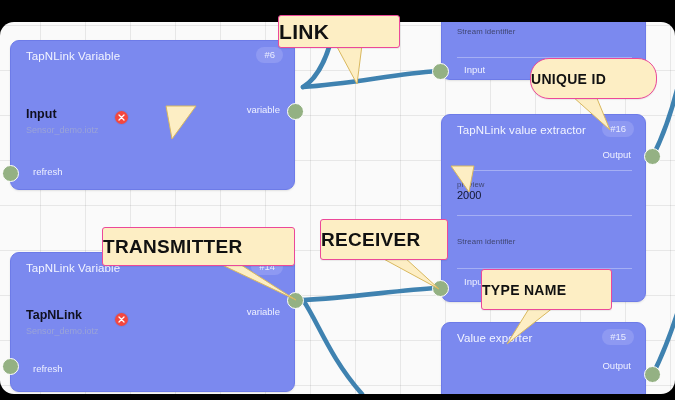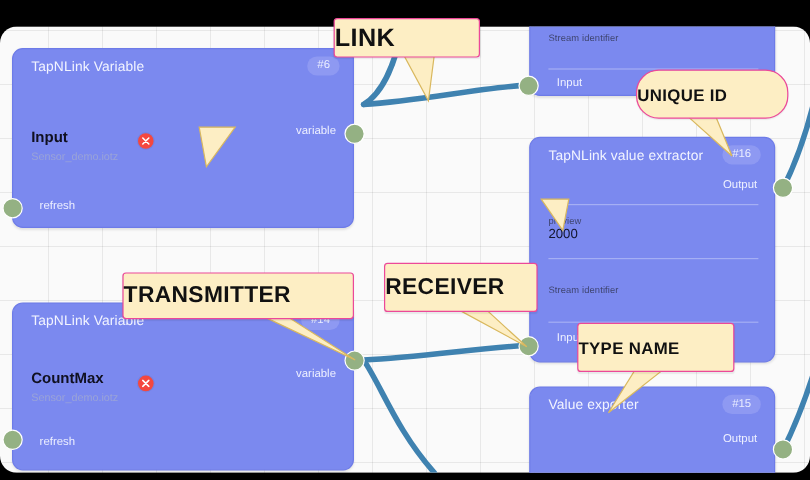--- a/index.html
+++ b/index.html
@@ -127,21 +127,21 @@
       <div class="var-file" style="left:15px;top:84px;">Sensor_demo.iotz</div>
       <div class="port-label" style="left:22px;top:125px;">refresh</div>
       <div class="port-label" style="right:14px;top:63px;">variable</div>
     </div>
     <div class="port" style="left:2px;top:143px;"></div>
     <div class="port" style="left:287px;top:81px;"></div>
 
     <div class="node" id="node-countmax" style="left:10px;top:230px;width:285px;height:140px;">
       <div class="node-title">TapNLink Variable</div>
       <div class="badge">#14</div>
-      <div class="var-name" style="left:15px;top:55px;">CountMax</div>
+      <div class="var-name" style="left:15px;top:55px;">TapNLink</div>
       <div class="del-btn" style="left:104px;top:60px;">
         <svg width="7" height="7" viewBox="0 0 7 7">
           <path d="M1 1 L6 6 M6 1 L1 6" stroke="#ffffff" stroke-width="1.3" stroke-linecap="round"></path>
         </svg>
       </div>
       <div class="var-file" style="left:15px;top:73px;">Sensor_demo.iotz</div>
       <div class="port-label" style="left:22px;top:110px;">refresh</div>
       <div class="port-label" style="right:14px;top:53px;">variable</div>
     </div>
     <div class="port" style="left:2px;top:336px;"></div>

